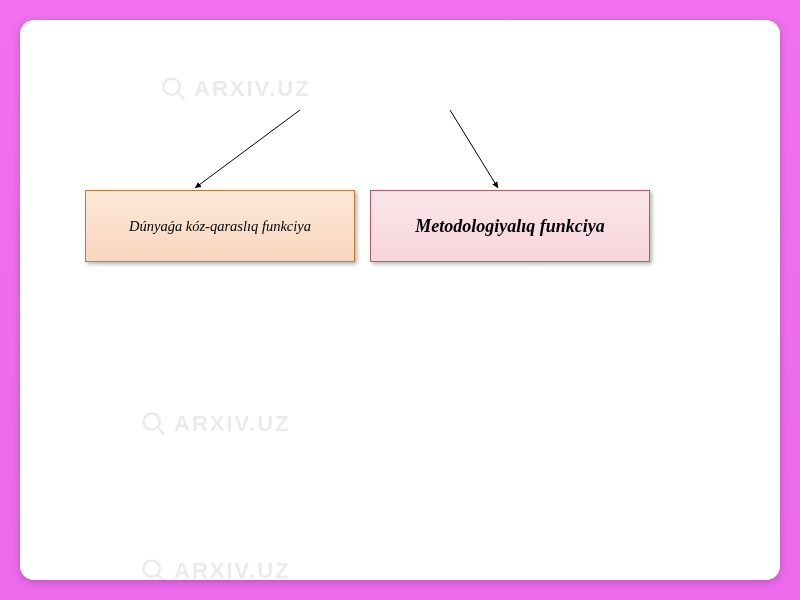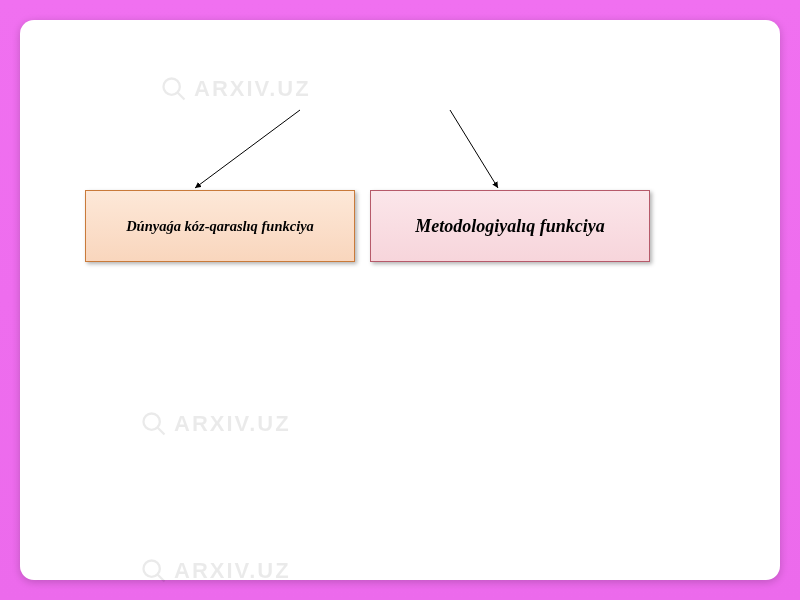--- a/index.html
+++ b/index.html
@@ -67,21 +67,21 @@
     left: 65px;
     width: 270px;
     height: 72px;
     background: linear-gradient(to bottom, #fde8d8 0%, #f9d6bd 100%);
     border: 1.5px solid #c97a3a;
     box-shadow: 2px 2px 4px rgba(0,0,0,0.3);
     display: flex;
     align-items: center;
     justify-content: center;
     font-style: italic;
-    font-weight: bold;
+    font-weight: normal;
     font-size: 14.5px;
     color: #000;
     text-align: center;
     padding: 4px;
   }
   .right-box {
     position: absolute;
     top: 170px;
     left: 350px;
     width: 280px;

